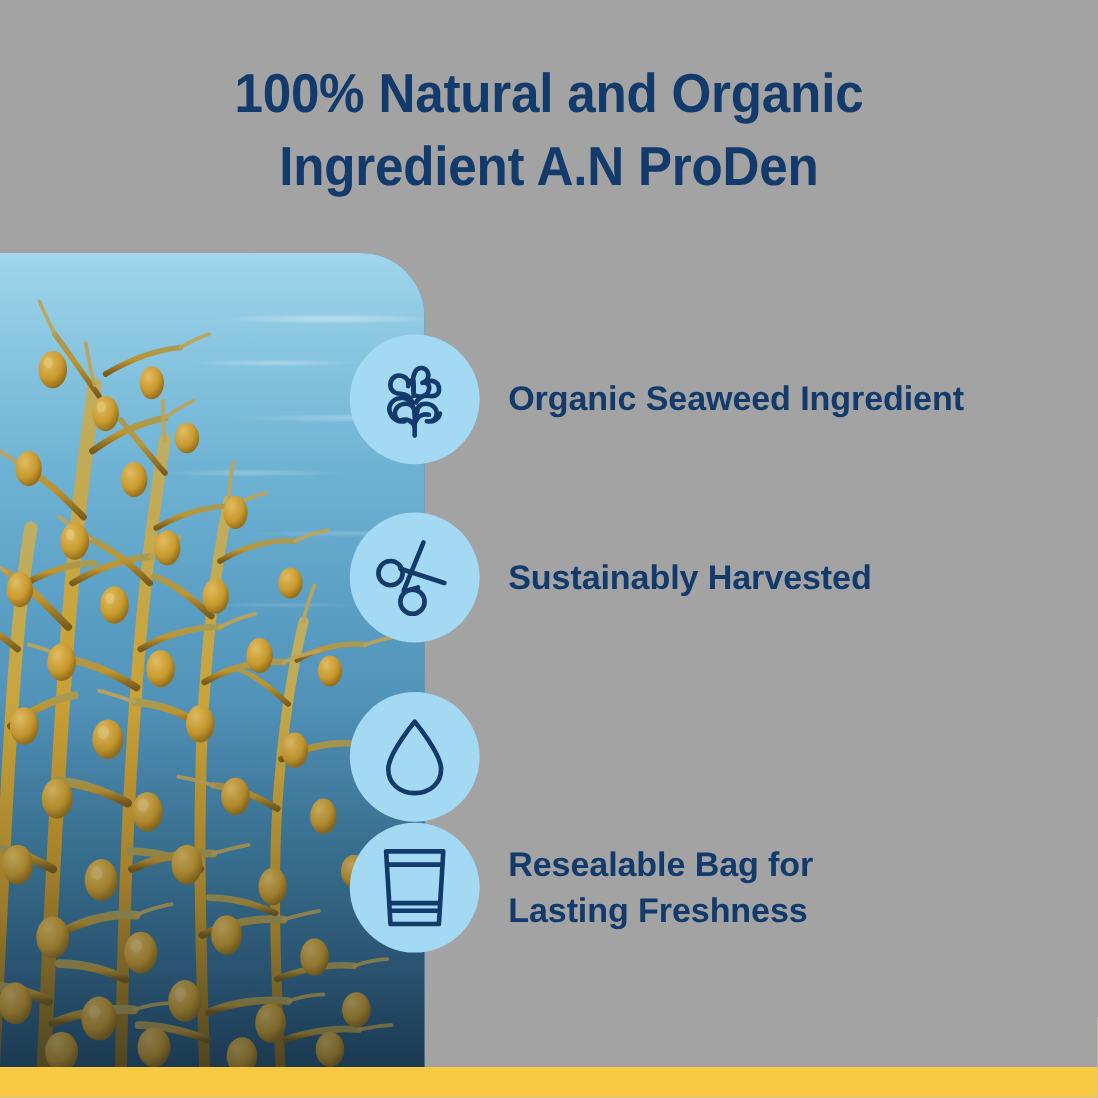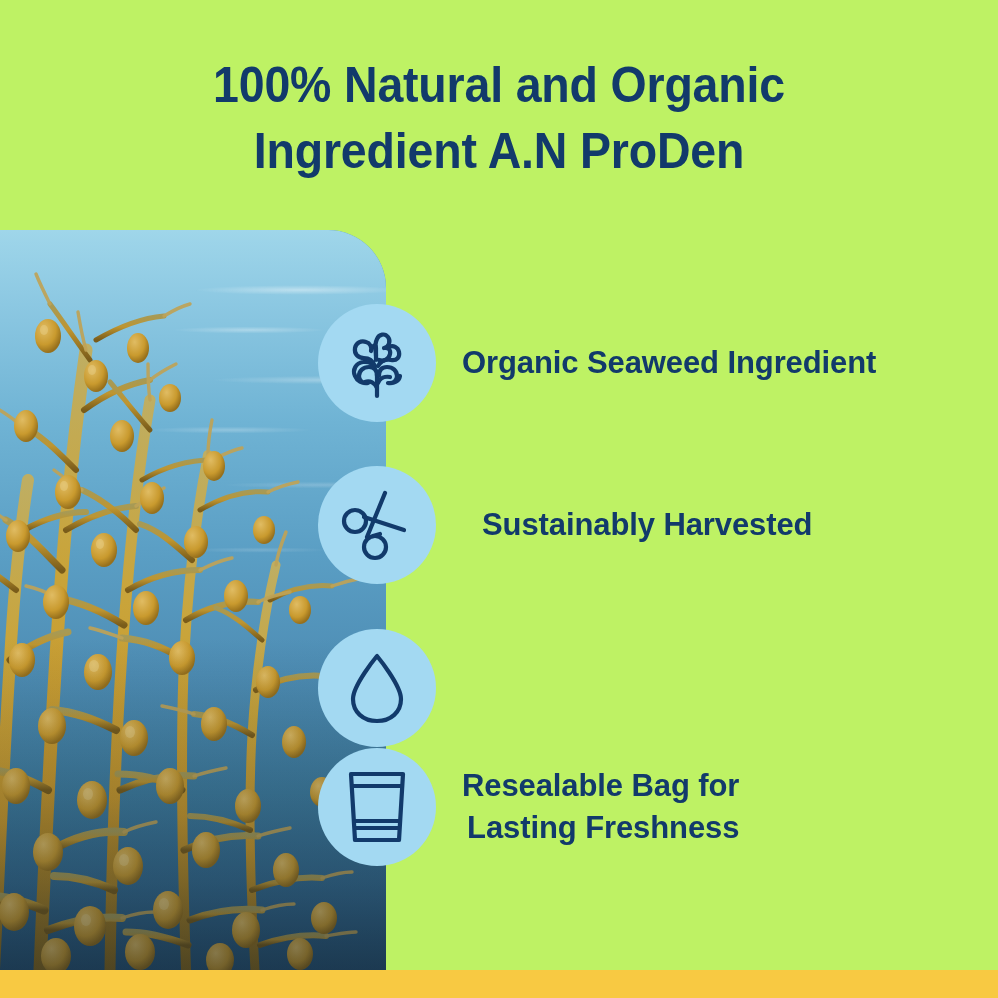--- a/index.html
+++ b/index.html
@@ -10,21 +10,21 @@
     width: 998px;
     height: 998px;
     background: #F6F6F4;
     font-family: "Liberation Sans", sans-serif;
     overflow: hidden;
   }
   .page {
     position: relative;
     width: 998px;
     height: 998px;
-    background: #bef264;
+    background: #a3a3a3;
     overflow: hidden;
   }
 
   
   .headline {
     position: absolute;
     left: 0;
     top: 52px;
     width: 998px;
     text-align: center;
@@ -100,24 +100,23 @@
     width: 998px;
     height: 998px;
   }
   .feature {
     position: absolute;
     left: 318px;
     width: 660px;
     height: 118px;
     display: flex;
     align-items: center;
-    text-align: right;
   }
   .f1 { top: 304px; }
-  .f2 { top: 466px; gap: 20px; }
+  .f2 { top: 466px; }
   .f3 { top: 629px; }
   .f4 { top: 748px; }
 
   .icon-circle {
     position: relative;
     flex: 0 0 auto;
     width: 118px;
     height: 118px;
     border-radius: 50%;
     background: #A3D9F2;

